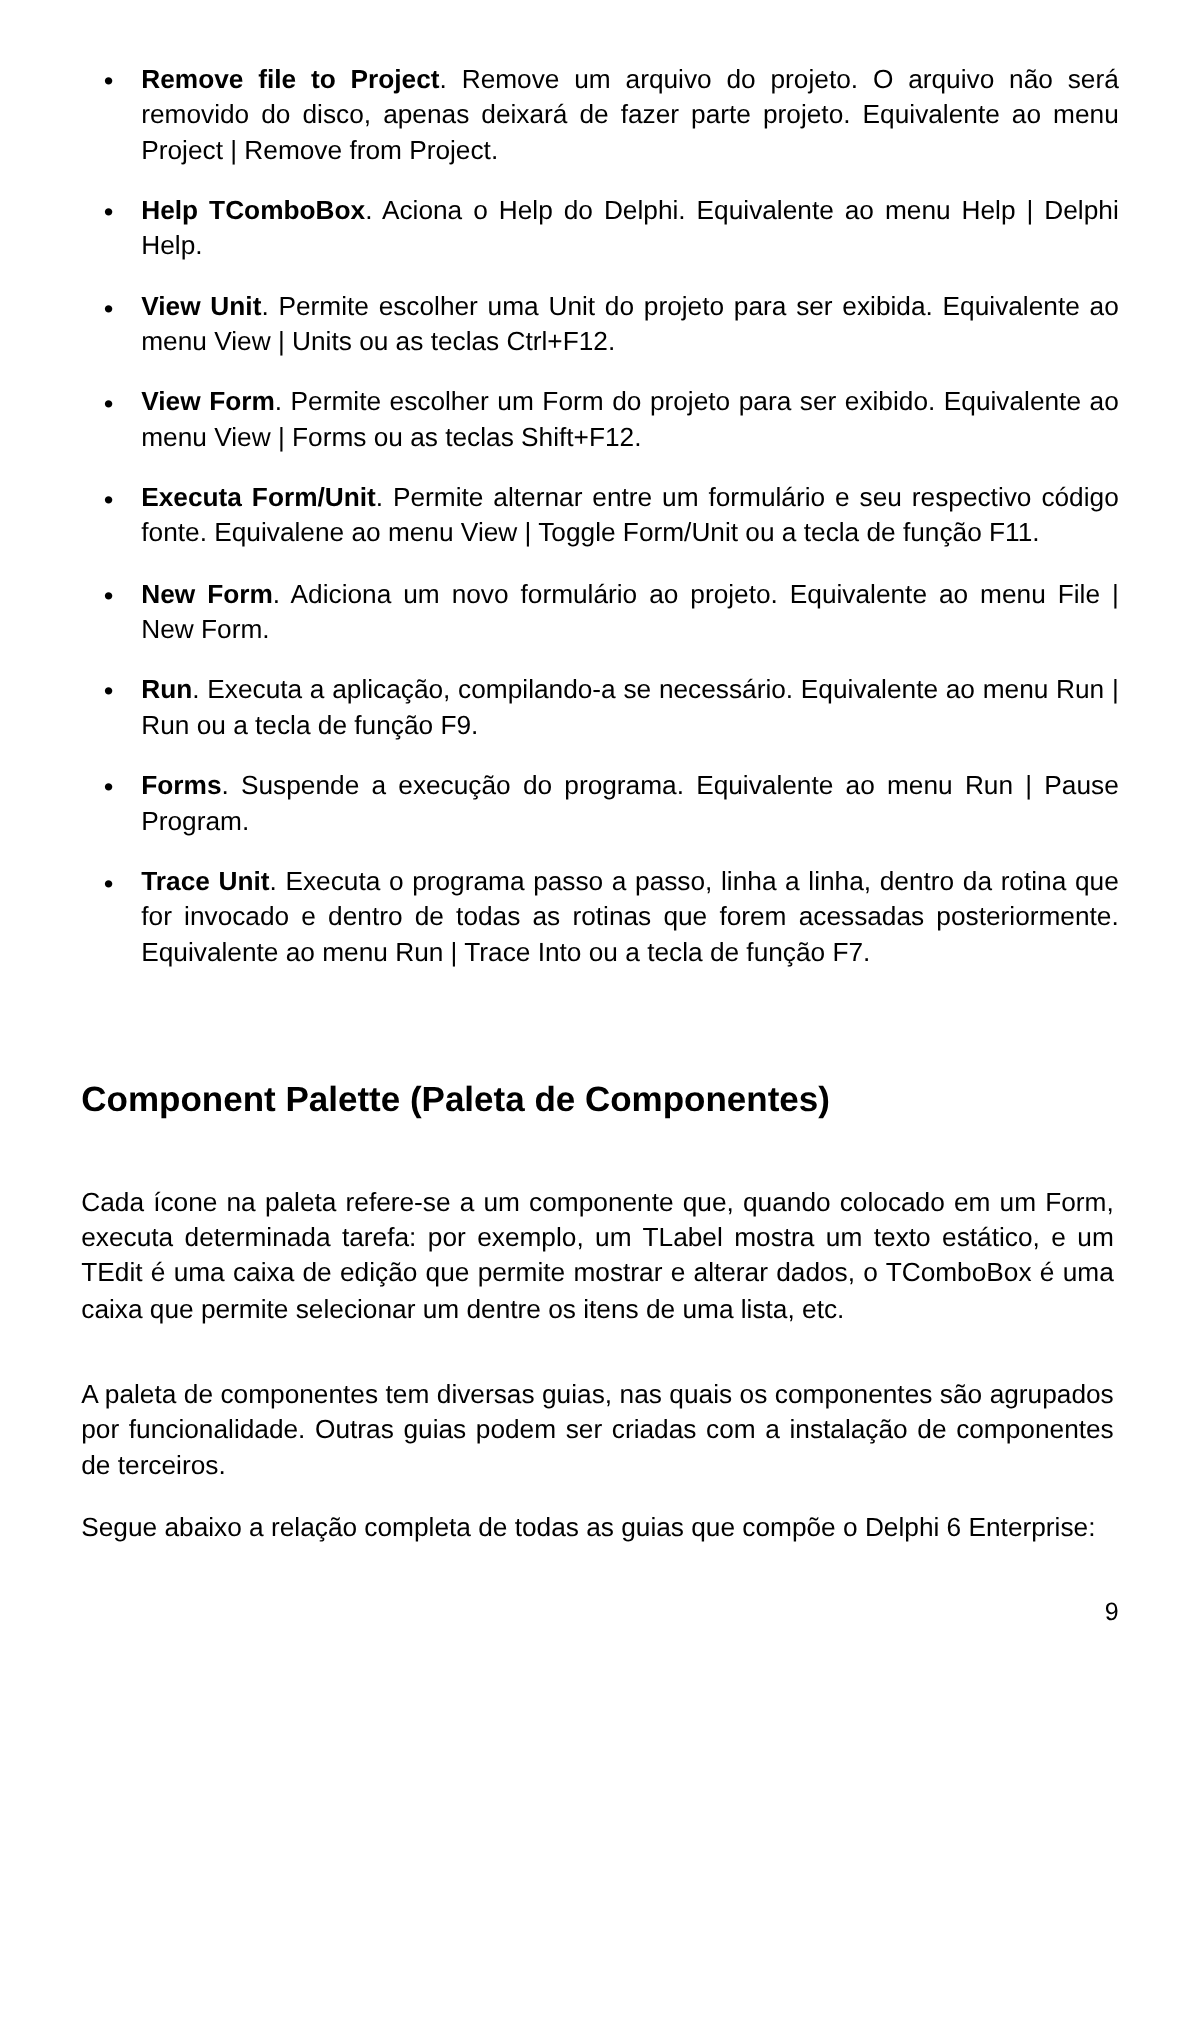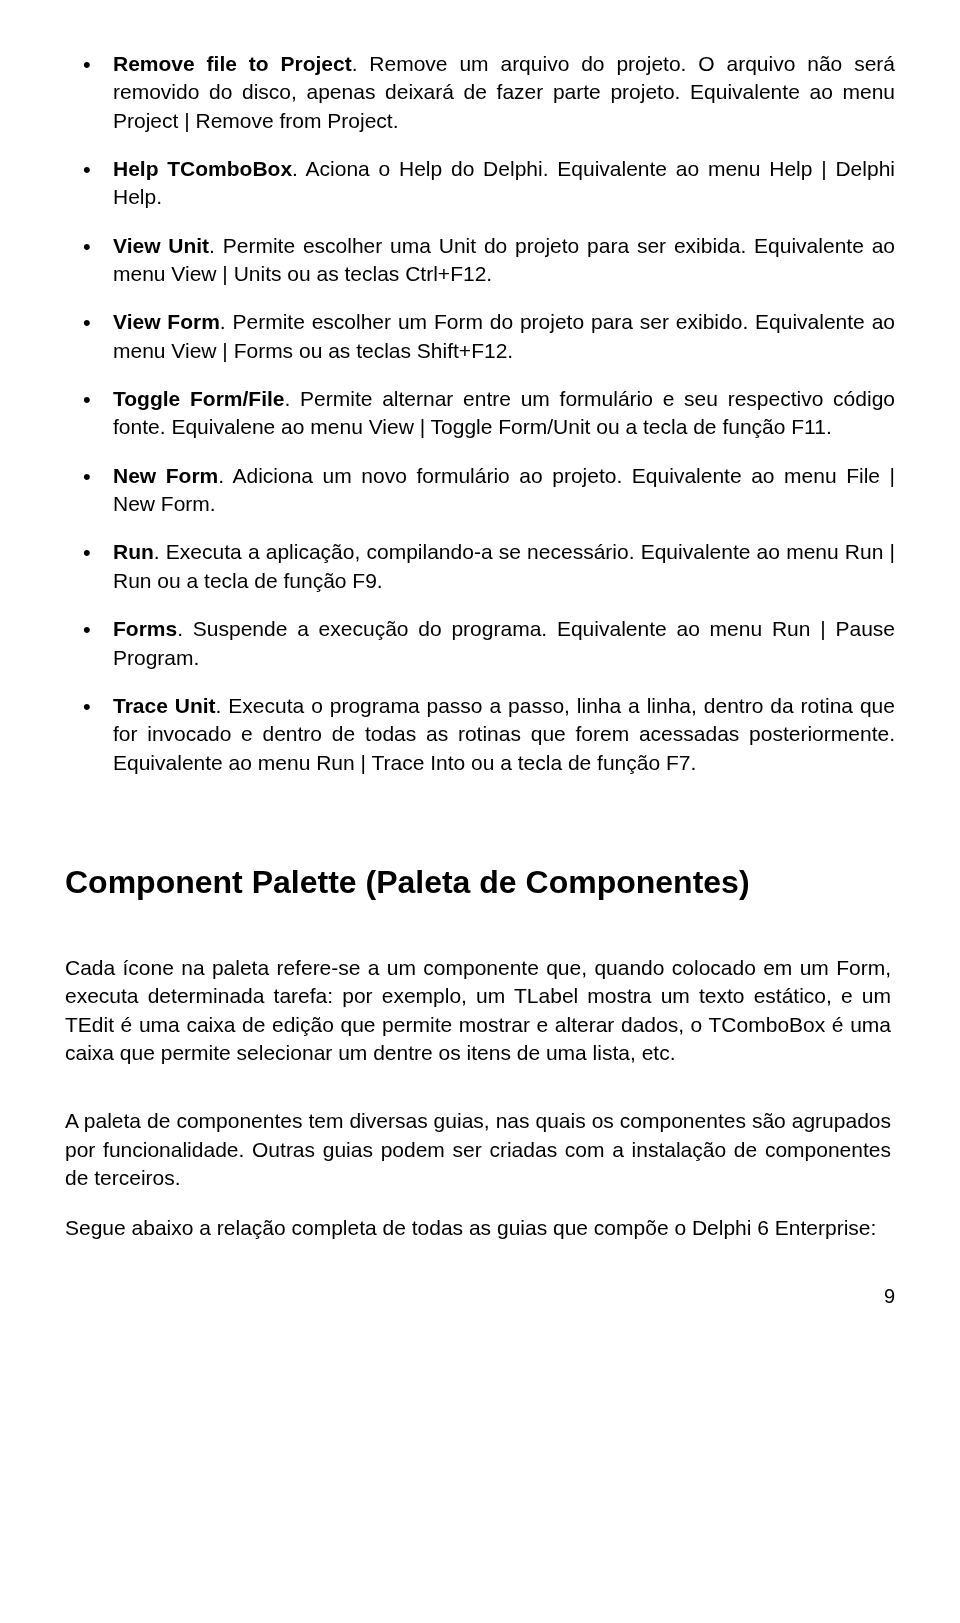--- a/index.html
+++ b/index.html
@@ -29,21 +29,21 @@
     position: absolute;
     left: 18px;
     top: 0;
     font-size: 22px;
     line-height: 1.35;
   }
   .bold {
     font-weight: bold;
   }
   h2.section {
-    font-size: 32px;
+    font-size: 28px;
     font-weight: bold;
     margin: 60px 0 50px 0;
   }
   p.para {
     margin: 0 4px 22px 0;
     text-align: justify;
   }
   .pagenum {
     text-align: right;
     font-size: 20px;
@@ -51,21 +51,21 @@
   }
 </style>
 </head>
 <body>
 
 <ul class="bullets">
   <li><span class="bold">Remove file to Project</span><span>. Remove um arquivo do projeto. O arquivo não será removido do disco, apenas deixará de fazer parte projeto. Equivalente ao menu Project | Remove from Project.</span></li>
   <li><span class="bold">Help TComboBox</span><span>. Aciona o Help do Delphi. Equivalente ao menu Help | Delphi Help.</span></li>
   <li><span class="bold">View Unit</span><span>. Permite escolher uma Unit do projeto para ser exibida. Equivalente ao menu View | Units ou as teclas Ctrl+F12.</span></li>
   <li><span class="bold">View Form</span><span>. Permite escolher um Form do projeto para ser exibido. Equivalente ao menu View | Forms ou as teclas Shift+F12.</span></li>
-  <li><span class="bold">Toggle Form/File</span><span>. Permite alternar entre um formulário e seu respectivo código fonte. Equivalene ao menu View | Toggle Form/Unit ou a tecla de função F11.</span></li>
+  <li><span class="bold">Executa Form/Unit</span><span>. Permite alternar entre um formulário e seu respectivo código fonte. Equivalene ao menu View | Toggle Form/Unit ou a tecla de função F11.</span></li>
   <li><span class="bold">New Form</span><span>. Adiciona um novo formulário ao projeto. Equivalente ao menu File | New Form.</span></li>
   <li><span class="bold">Run</span><span>. Executa a aplicação, compilando-a se necessário. Equivalente ao menu Run | Run ou a tecla de função F9.</span></li>
   <li><span class="bold">Forms</span><span>. Suspende a execução do programa. Equivalente ao menu Run | Pause Program.</span></li>
   <li><span class="bold">Trace Unit</span><span>. Executa o programa passo a passo, linha a linha, dentro da rotina que for invocado e dentro de todas as rotinas que forem acessadas posteriormente. Equivalente ao menu Run | Trace Into ou a tecla de função F7.</span></li>
 </ul>
 
 <h2 class="section">Component Palette (Paleta de Componentes)</h2>
 
 <p class="para">Cada ícone na paleta refere-se a um componente que, quando colocado em um Form, executa determinada tarefa: por exemplo, um TLabel mostra um texto estático, e um TEdit é uma caixa de edição que permite mostrar e alterar dados, o TComboBox é uma caixa que permite selecionar um dentre os itens de uma lista, etc.</p>
 <p class="para" style="margin-top:40px">A paleta de componentes tem diversas guias, nas quais os componentes são agrupados por funcionalidade. Outras guias podem ser criadas com a instalação de componentes de terceiros.</p>

